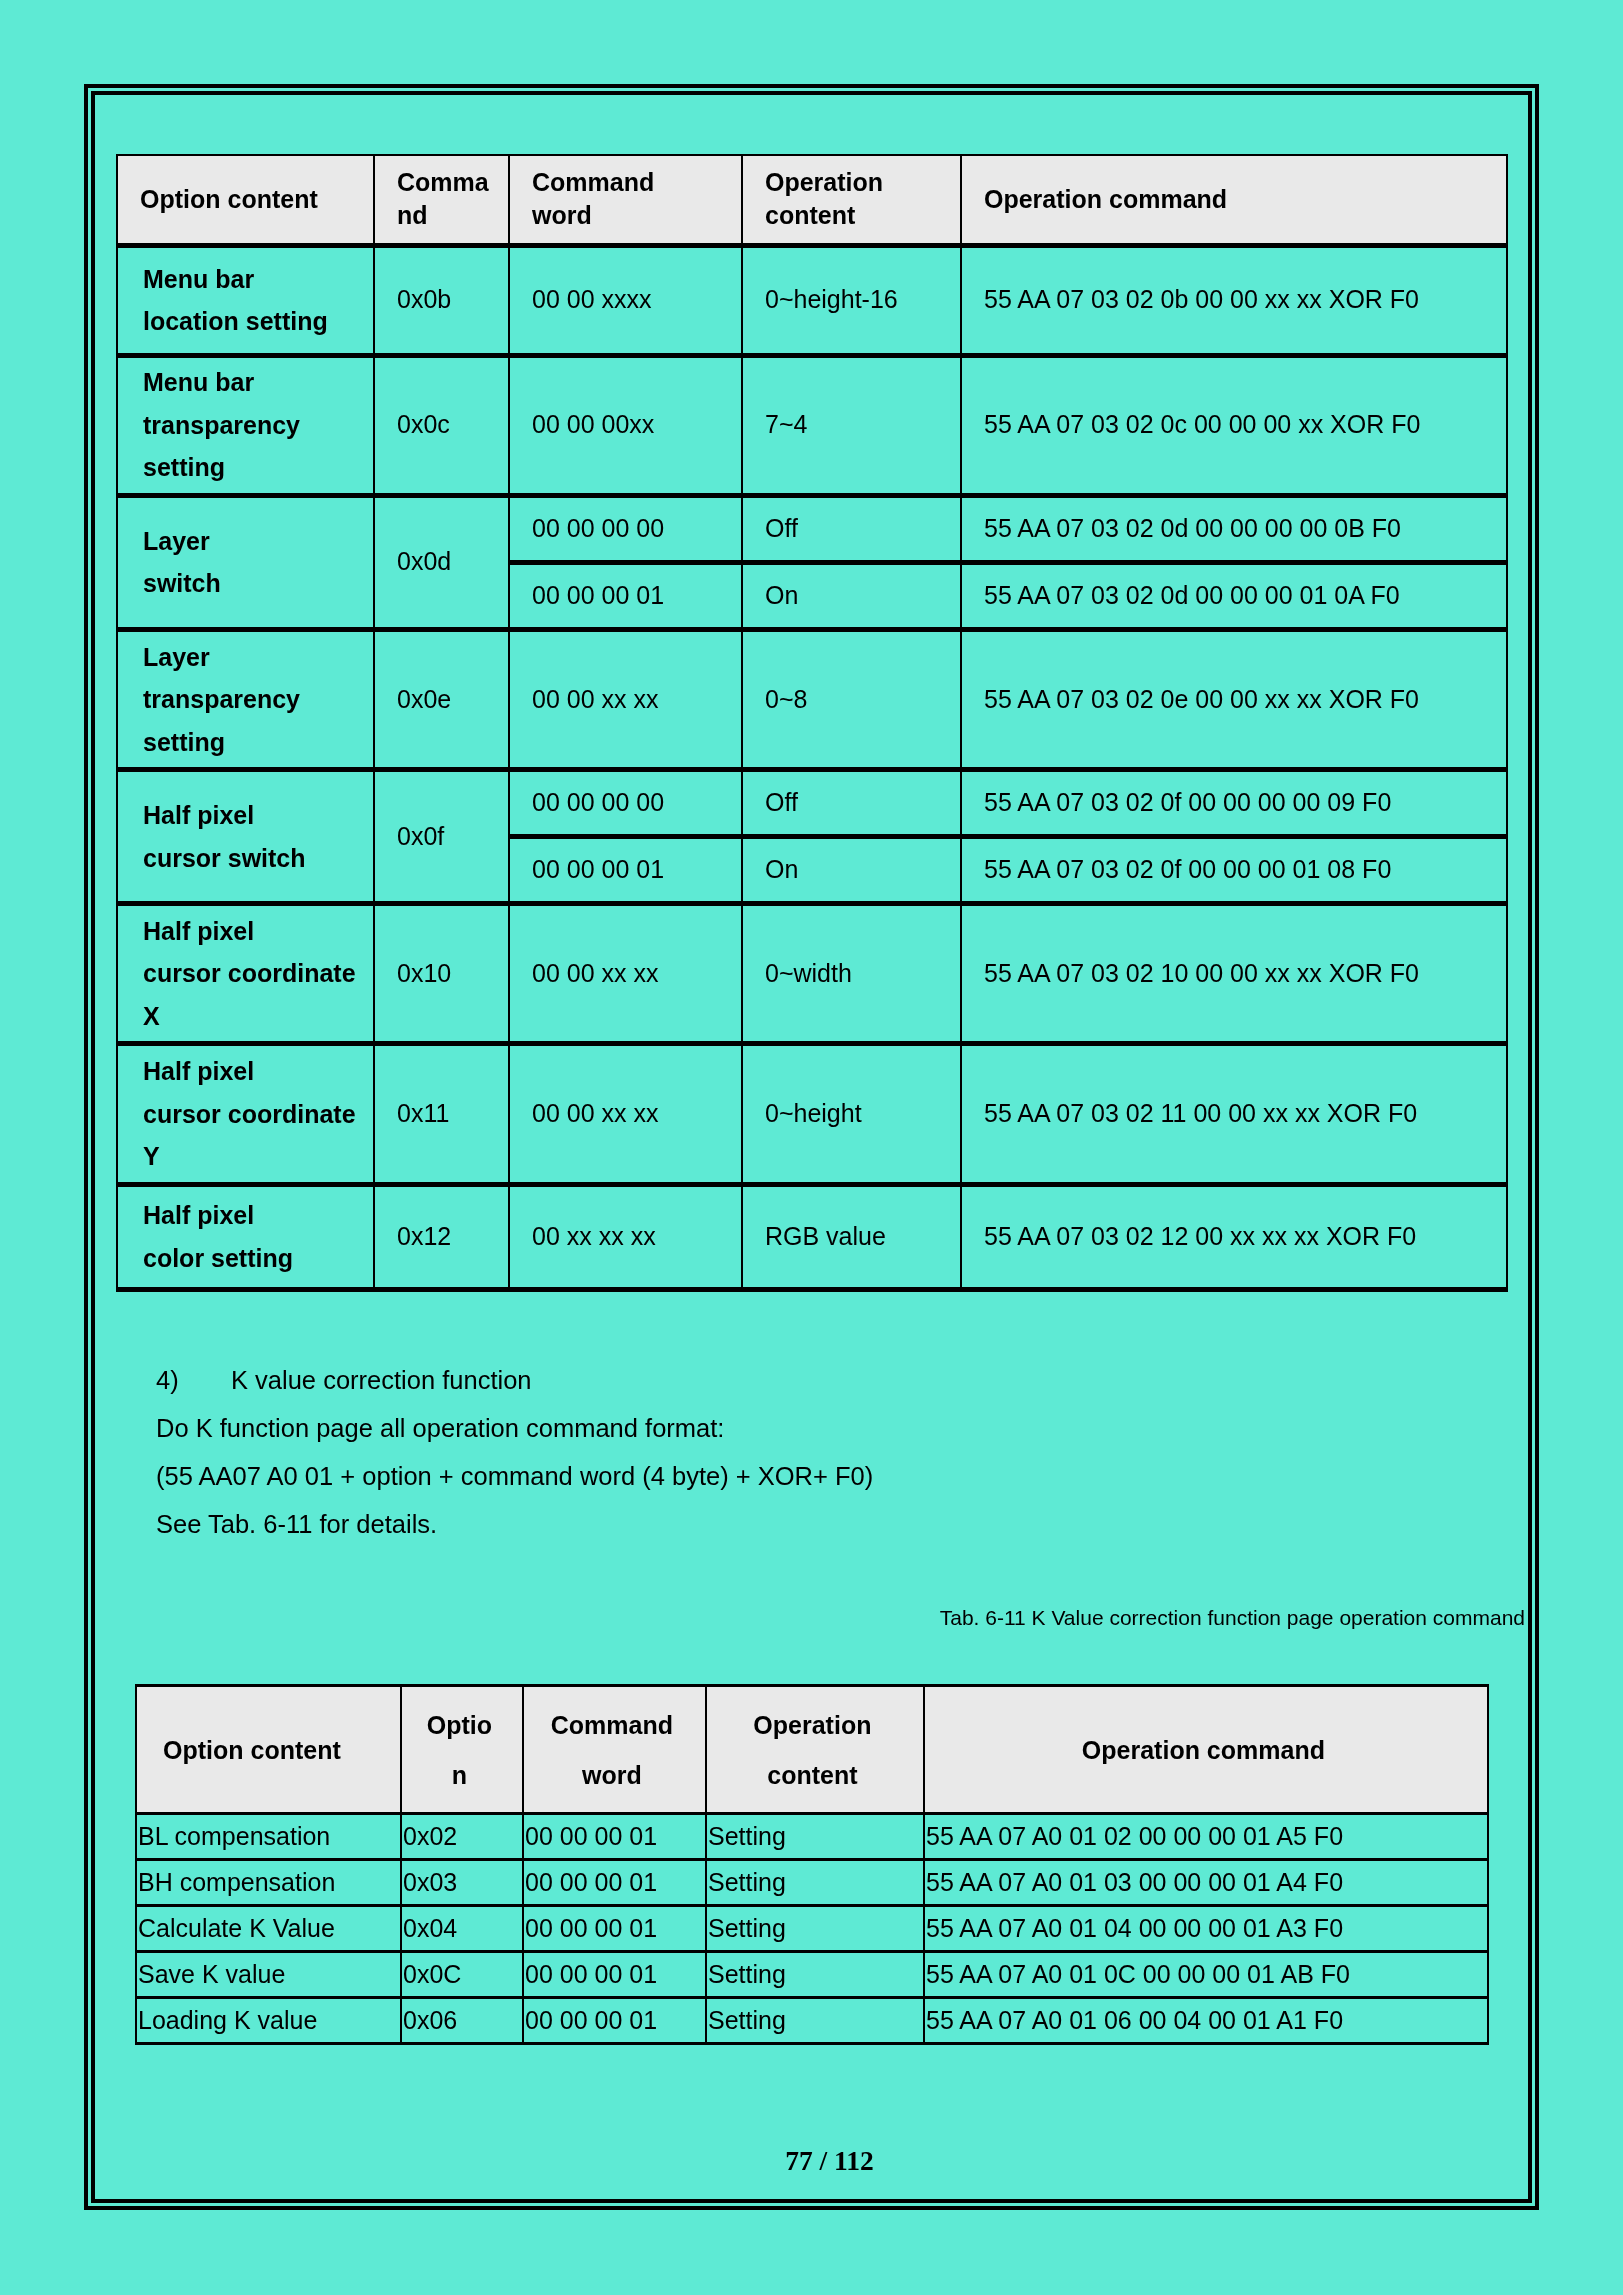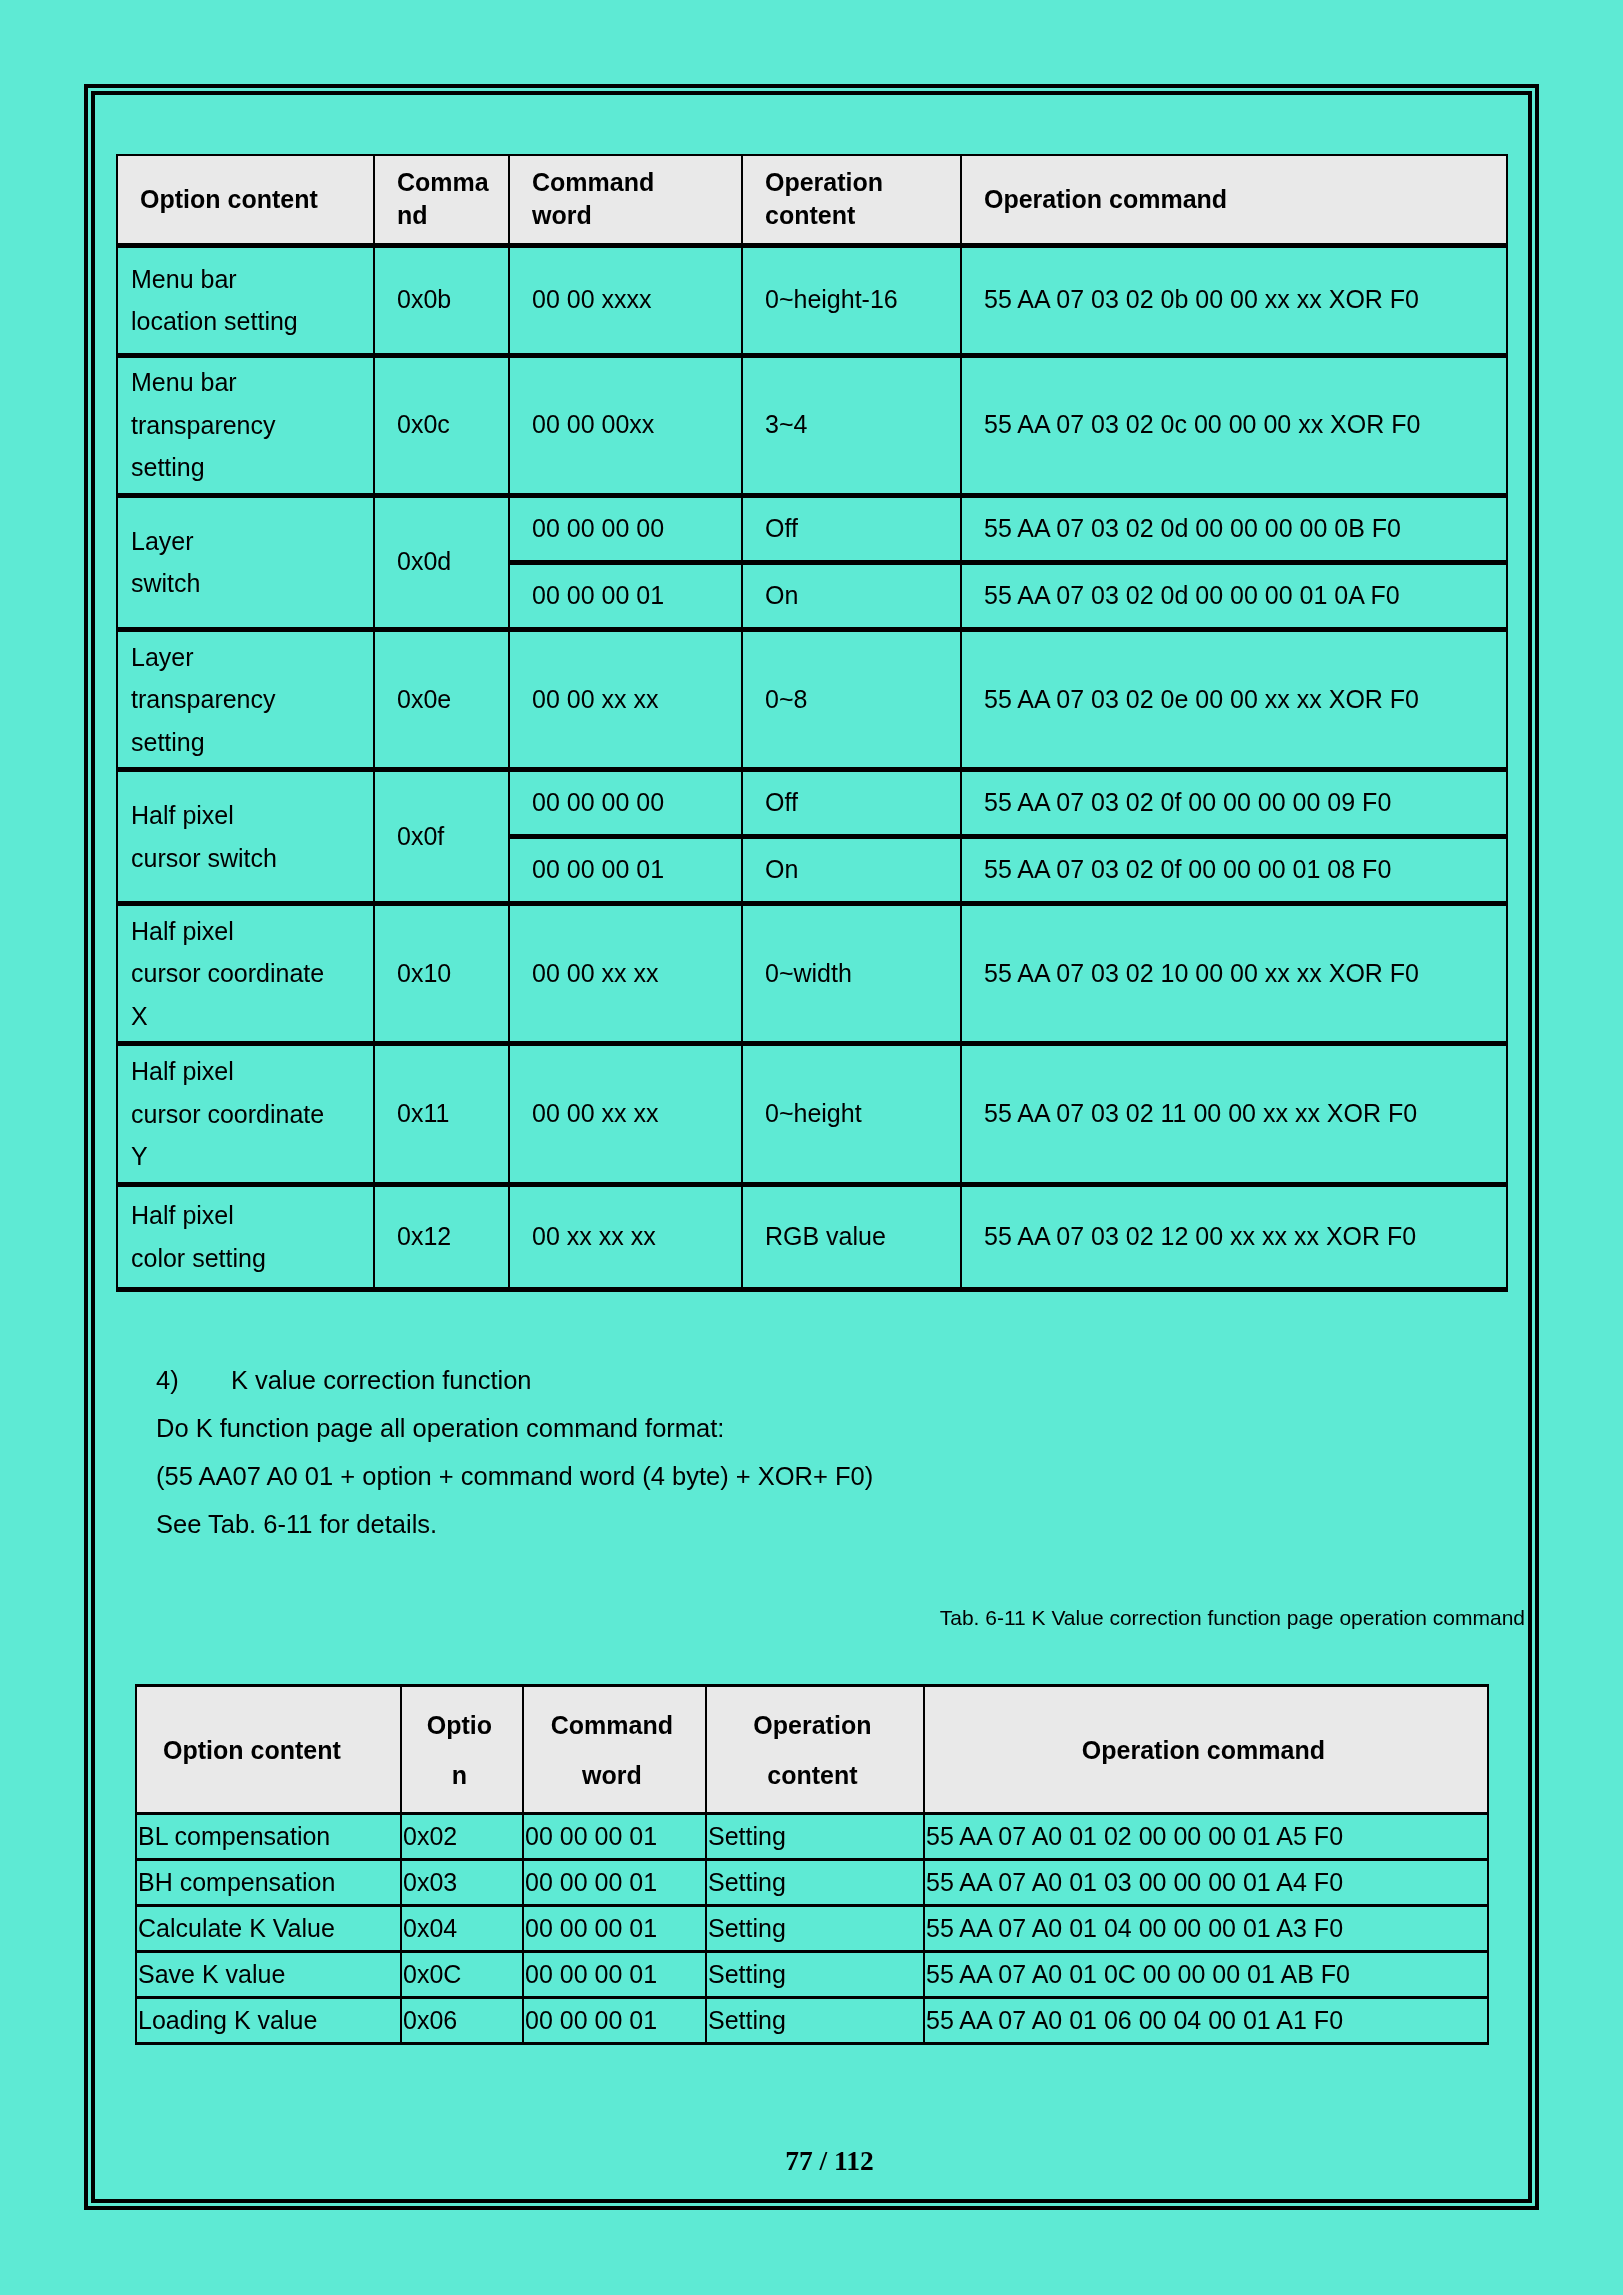--- a/index.html
+++ b/index.html
@@ -54,21 +54,22 @@
     border-bottom-width: 5.2px;
   }
   .t1 tr.head td {
     border-top-width: 2px;
     background: #e9e9e9;
     font-weight: bold;
     line-height: 1.32;
   }
   .t1 td.c1 {
     line-height: 1.7;
-    padding-left: 13px;
+    padding-left: 25px;
+    font-weight: bold;
   }
 
   
   .t2 {
     left: 135px; top: 1684px; width: 1351px;
     border: 2px solid #000000;
     border-top-width: 3.9px;
   }
   .t2 td {
     border: 2px solid #000000;
@@ -158,21 +159,21 @@
         <td>00 00 xxxx</td>
         <td>0~height-16</td>
         <td>55 AA 07 03 02 0b 00 00 xx xx XOR F0</td>
       </tr>
       <tr style="height:131px">
         <td class="c1">Menu bar
 transparency
 setting</td>
         <td>0x0c</td>
         <td>00 00 00xx</td>
-        <td>3~4</td>
+        <td>7~4</td>
         <td>55 AA 07 03 02 0c 00 00 00 xx XOR F0</td>
       </tr>
       <tr style="height:67px">
         <td class="c1" rowspan="2">Layer
 switch</td>
         <td rowspan="2">0x0d</td>
         <td>00 00 00 00</td>
         <td>Off</td>
         <td>55 AA 07 03 02 0d 00 00 00 00 0B F0</td>
       </tr>

